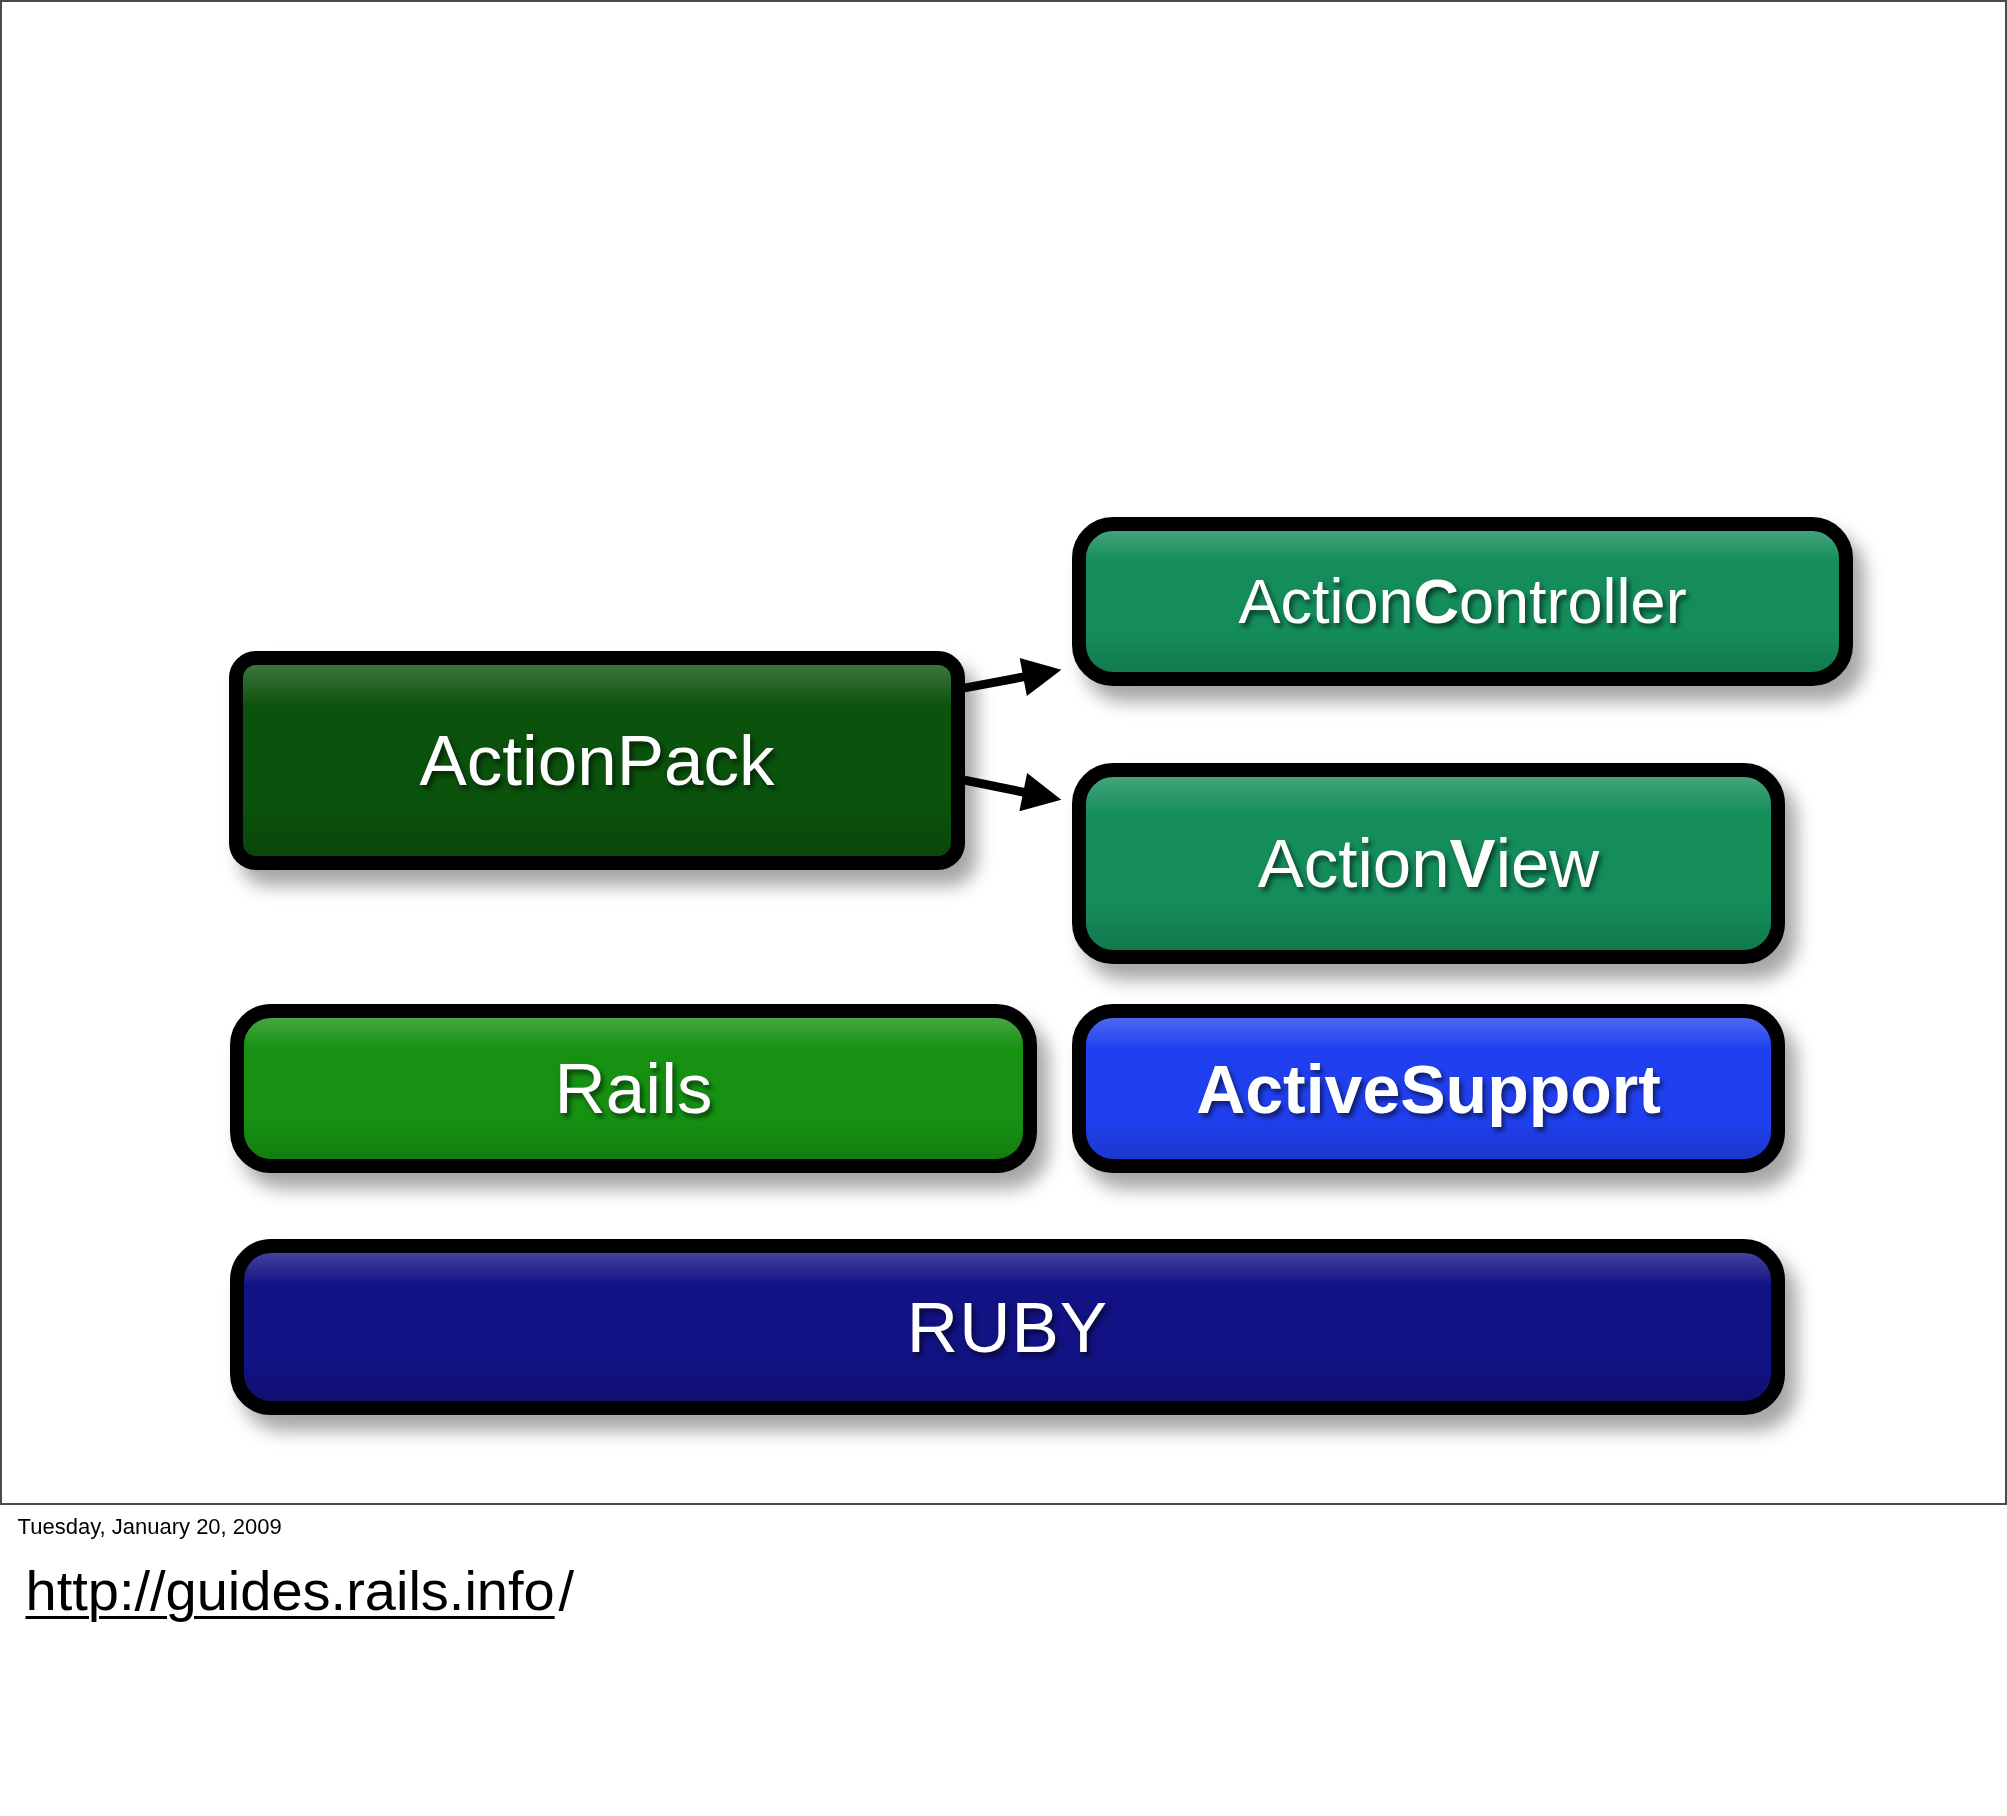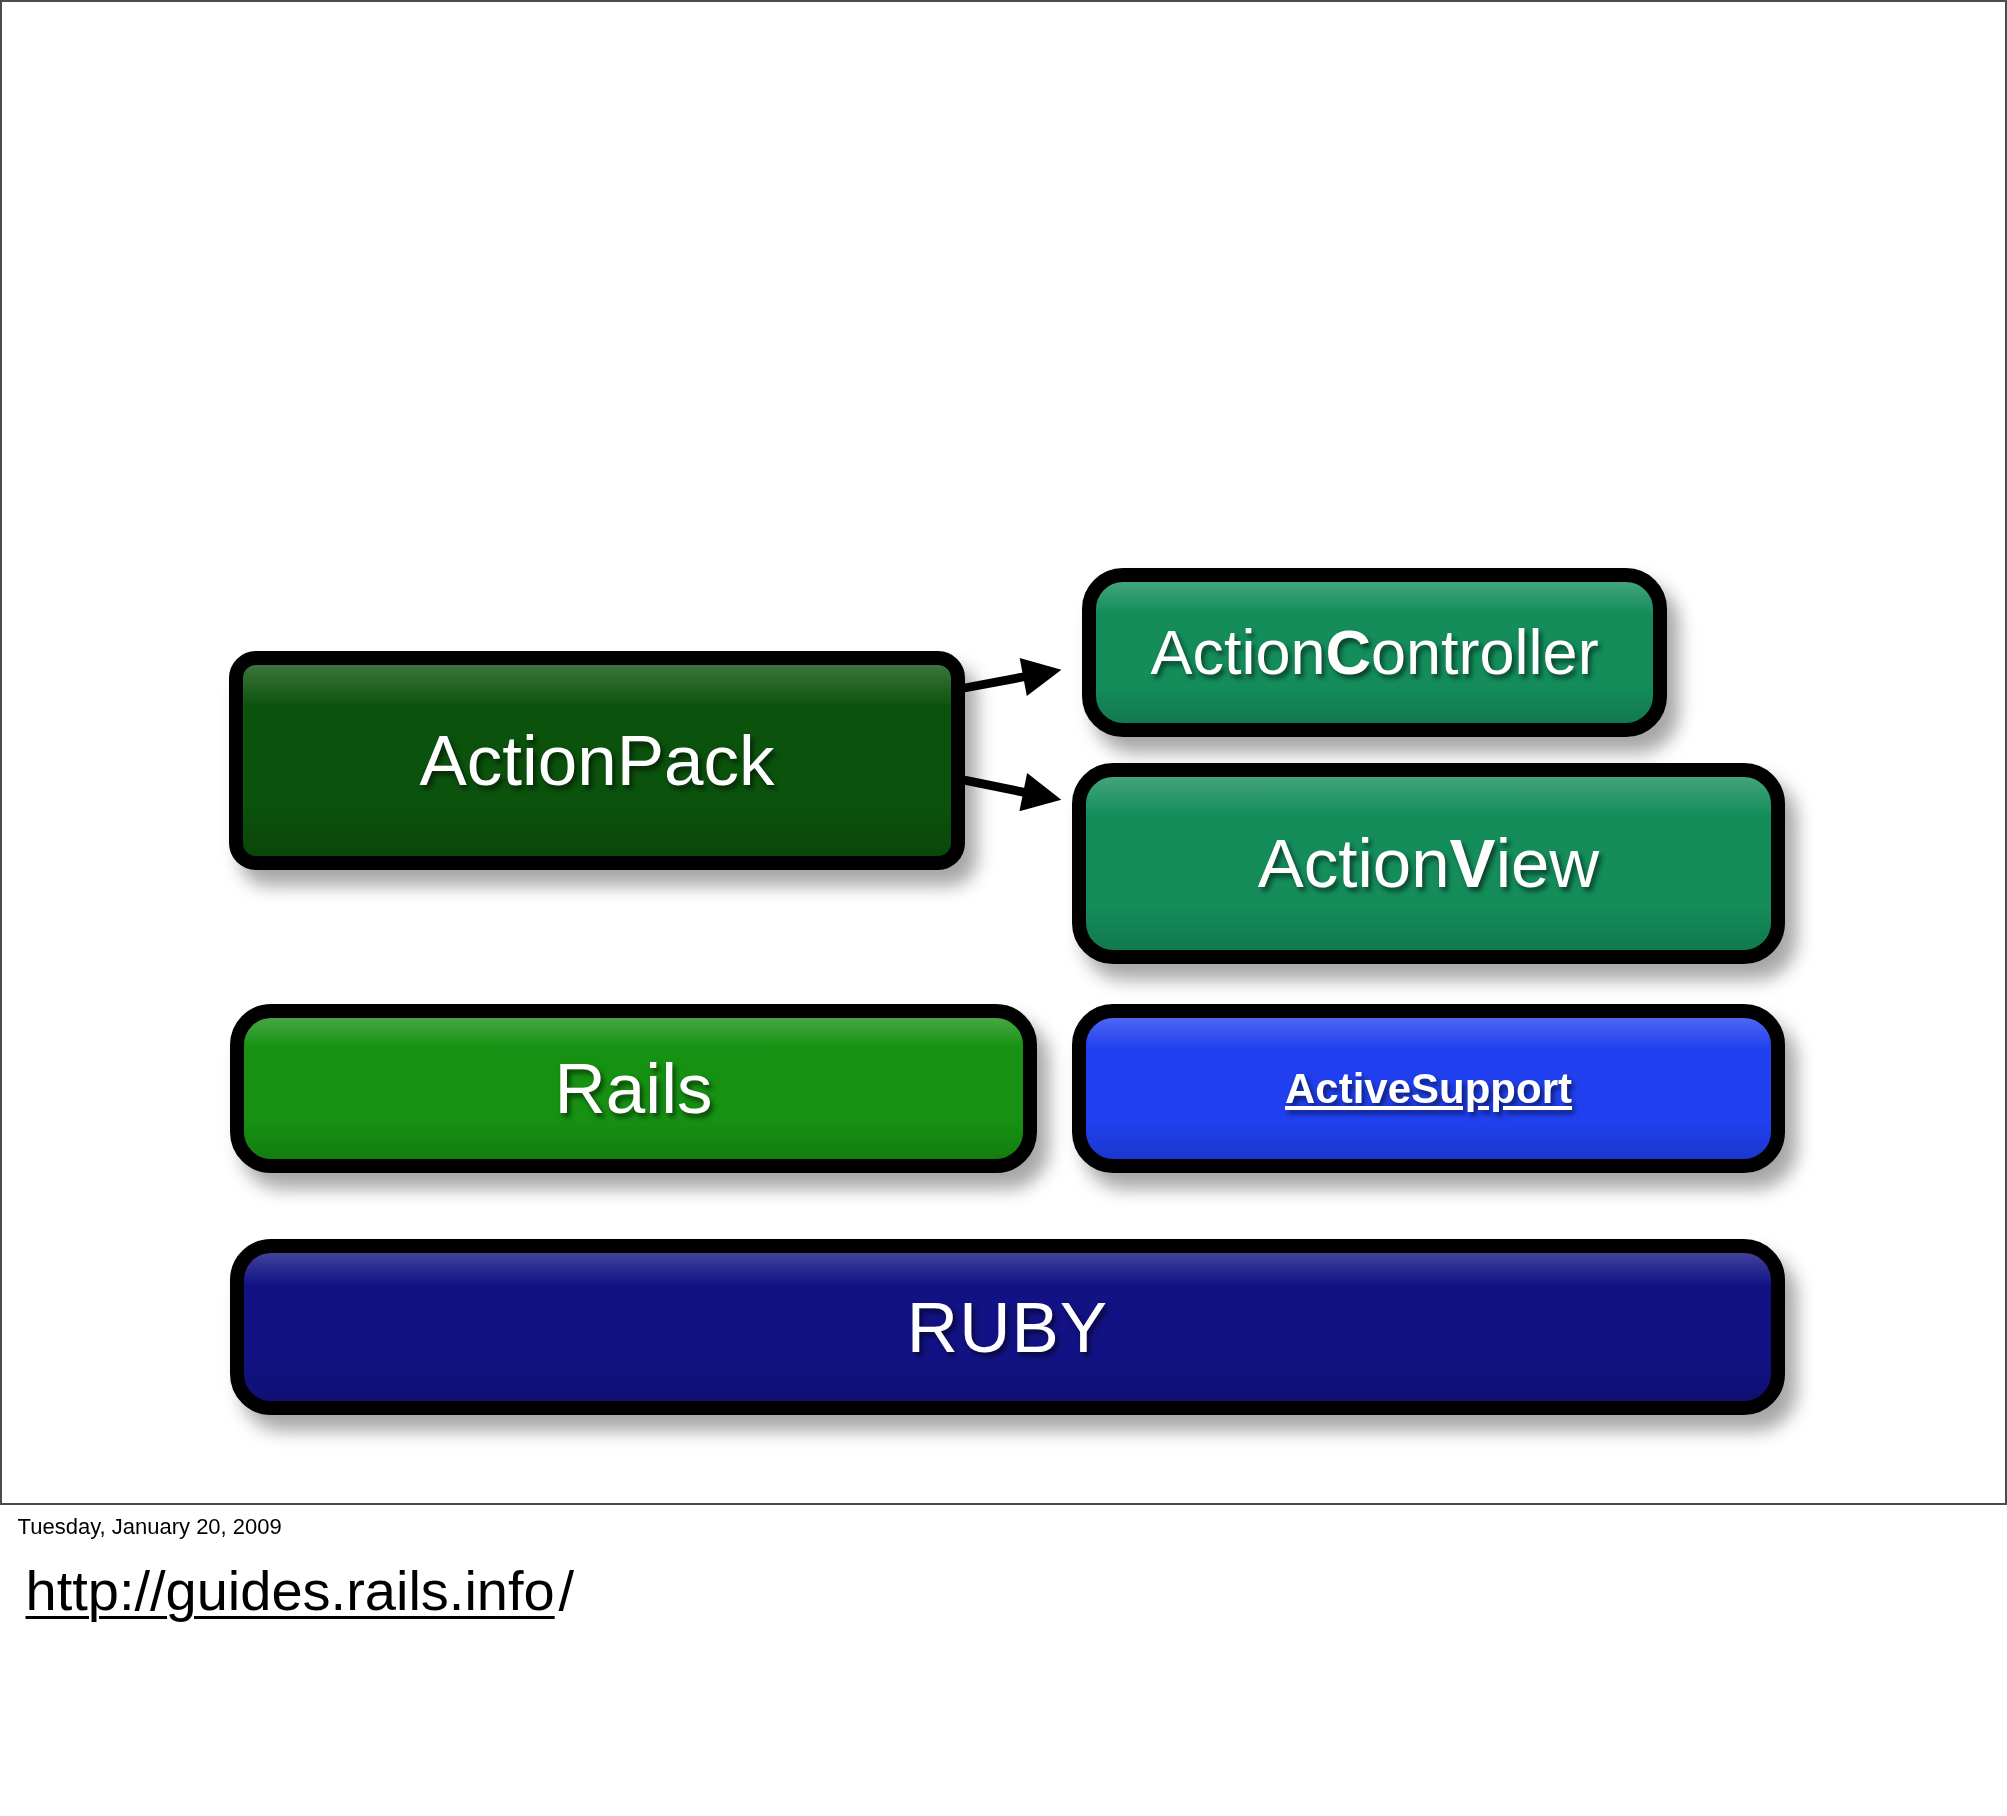--- a/index.html
+++ b/index.html
@@ -33,31 +33,31 @@
   }
   .box .label {
     color: #ffffff;
     text-shadow: 2.9px 3.9px 4.9px rgba(0,0,0,0.55);
     white-space: nowrap;
     line-height: 1;
   }
   .bold { font-weight: 700; }
 
   #box-actionpack       { left: 227px;  top: 649px;  width: 736px;  height: 219px; border-radius: 27px; }
-  #box-actioncontroller { left: 1070px; top: 566px;  width: 585px;  height: 169px; margin-left: 10px; }
+  #box-actioncontroller { left: 1070px; top: 515px;  width: 781px;  height: 169px; }
   #box-actionview       { left: 1070px; top: 761px;  width: 713px;  height: 201px; }
   #box-rails            { left: 228px;  top: 1002px; width: 807px;  height: 169px; }
   #box-activesupport    { left: 1070px; top: 1002px; width: 713px;  height: 169px; }
   #box-ruby             { left: 228px;  top: 1237px; width: 1555px; height: 176px; }
 
   #box-actionpack .label       { font-size: 71px; }
   #box-actioncontroller .label { font-size: 63px; }
   #box-actionview .label       { font-size: 69px; }
   #box-rails .label            { font-size: 71px; }
-  #box-activesupport .label    { font-size: 42px; font-weight: 700; text-decoration: underline; }
+  #box-activesupport .label    { font-size: 68px; font-weight: 700; }
   #box-ruby .label             { font-size: 71px; letter-spacing: 1px; }
 
   .arrows-layer {
     position: absolute;
     left: 0; top: 0;
     width: 2007px; height: 1816px;
     pointer-events: none;
   }
   .footer-date {
     position: absolute;

